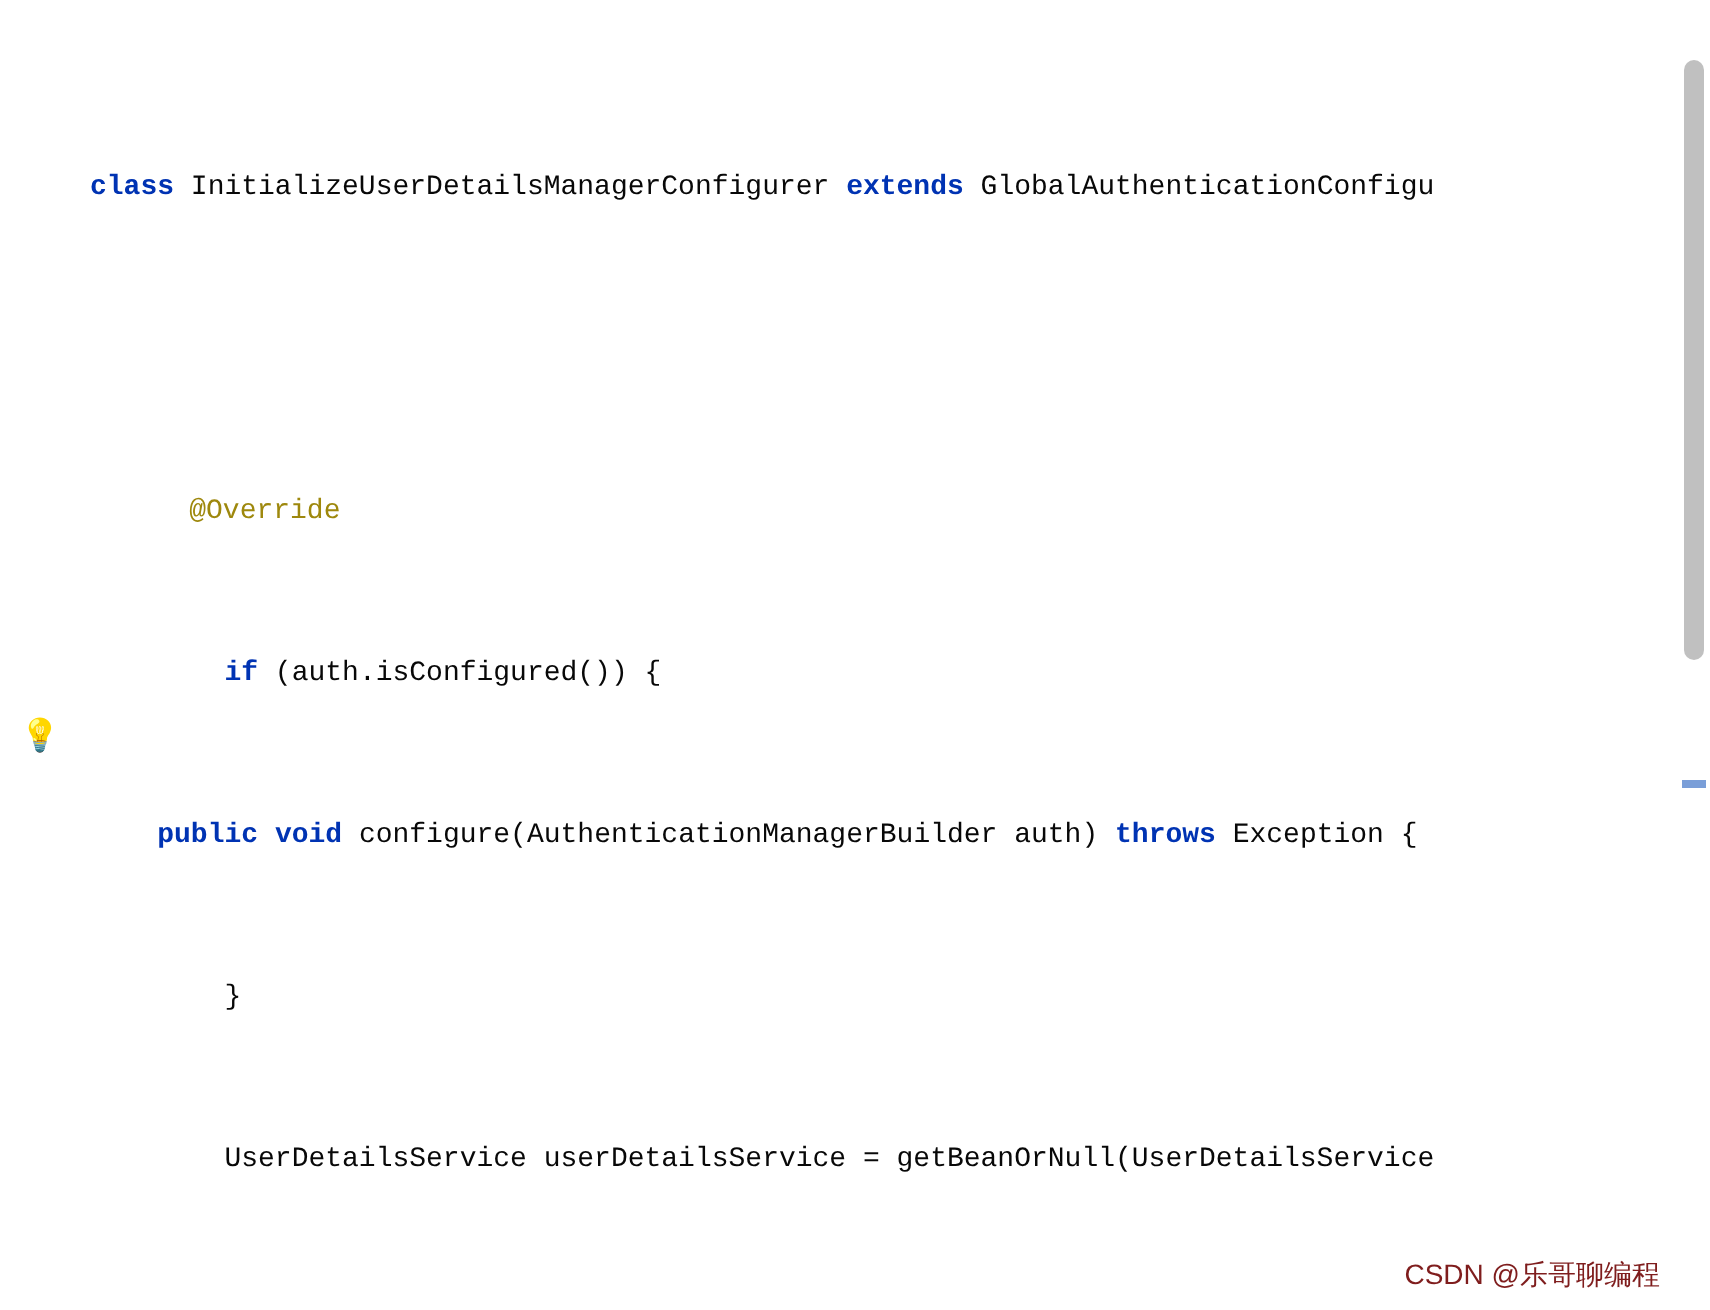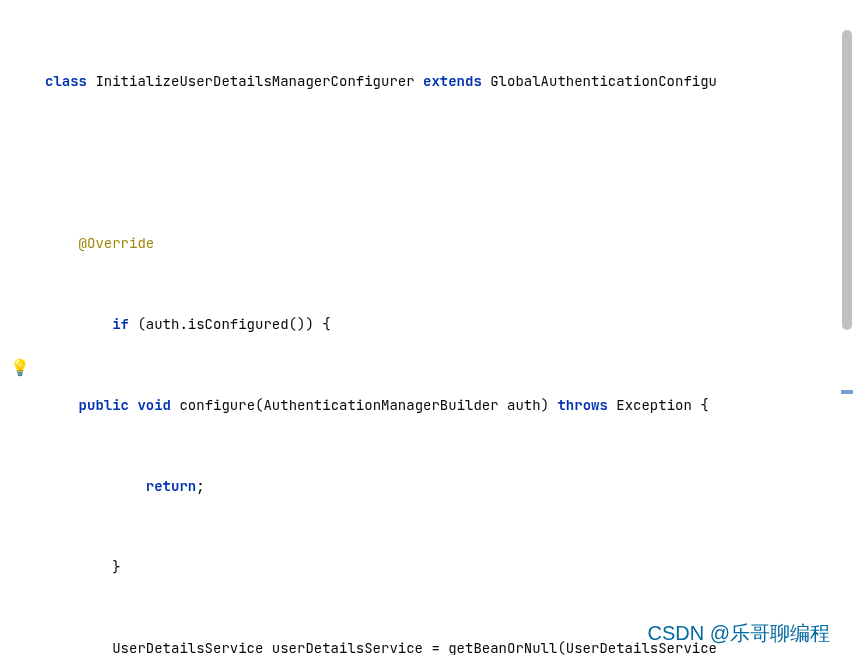--- a/index.html
+++ b/index.html
@@ -23,32 +23,33 @@
       background: #ffffff;
       position: relative;
     }
     .gutter-icon {
       position: absolute;
       left: 10px;
       font-size: 16px;
     }
     .code-area {
       flex: 1;
-      padding-top: 14px;
+      padding-top: 27px;
       line-height: 27px;
       white-space: pre;
       overflow: hidden;
       position: relative;
+      font-family: Liberation Mono, monospace;
     }
     .line {
       height: 27px;
       padding-left: 10px;
     }
     .kw { color: #0033b3; font-weight: 600; }
-    .ann { color: #9e880d; }
+    .ann { color: #9e880d; margin-left: 16px; }
     .scrollbar {
       position: absolute;
       right: 2px;
       top: 0;
       width: 12px;
       height: 100%;
       background: transparent;
     }
     .scrollbar-thumb {
       position: absolute;
@@ -63,41 +64,40 @@
       position: absolute;
       right: 0;
       width: 12px;
       height: 4px;
     }
     .scrollbar-mark.blue { background: #7a9ed8; }
     .watermark {
       position: absolute;
       bottom: 8px;
       right: 25px;
-      color: #0369a1;
+      color: #7f1d1d;
       font-family: sans-serif;
-      font-size: 20px;
+      font-size: 14px;
       pointer-events: none;
       margin-left: 21px;
     }
   </style>
 </head>
 <body>
 
 <div class="editor">
   <div class="gutter">
     <span class="gutter-icon" style="top:357px;color:#e8a33d;">💡</span>
   </div>
   <div class="code-area">
     <div class="line"><span class="kw">class</span><span> InitializeUserDetailsManagerConfigurer </span><span class="kw">extends</span><span> GlobalAuthenticationConfigu</span></div>
     <div class="line"></div>
     <div class="line">    <span class="ann">@Override</span></div>
     <div class="line">        <span class="kw">if</span><span> (auth.isConfigured()) {</span></div>
     <div class="line">    <span class="kw">public</span> <span class="kw">void</span><span> configure(AuthenticationManagerBuilder auth) </span><span class="kw">throws</span><span> Exception {</span></div>
-    <div class="line">            <span class="kw">return</span><span>;</span></div>
     <div class="line">        <span>}</span></div>
     <div class="line">        <span>UserDetailsService userDetailsService = getBeanOrNull(UserDetailsService</span></div>
     
     
     
     
     
     
     
     

